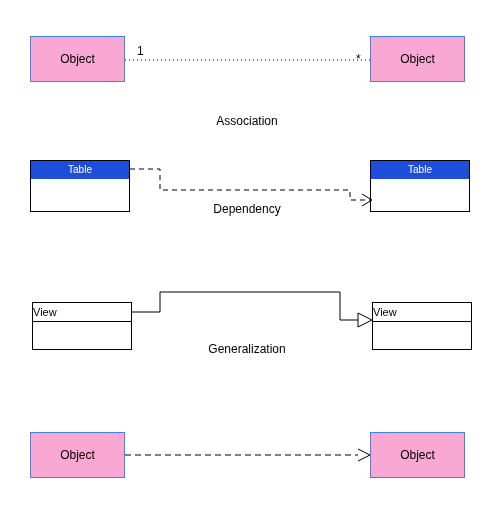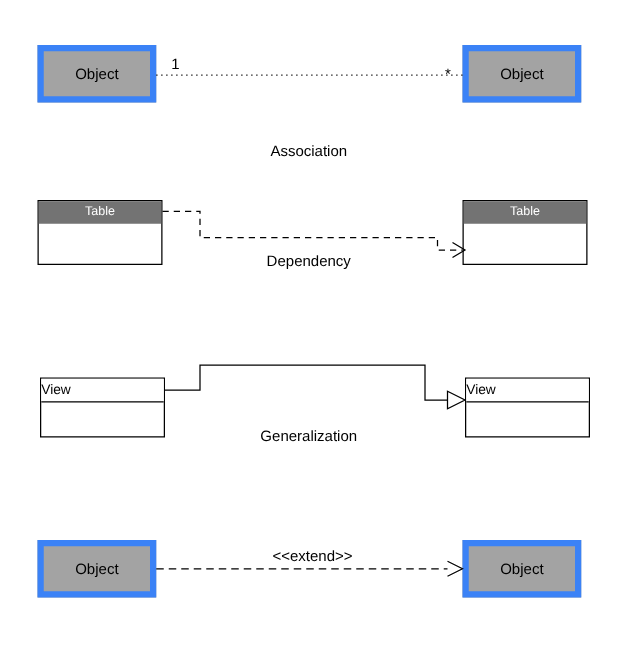--- a/index.html
+++ b/index.html
@@ -12,35 +12,35 @@
     font-size: 12px;
     color: #000;
   }
   .stage {
     position: relative;
     width: 500px;
     height: 526px;
   }
   .box {
     position: absolute;
-    border: 5px solid #3b82f6;
-    background: #a3a3a3;
+    border: 1px solid #3b82f6;
+    background: #f9a8d4;
     box-sizing: border-box;
     display: flex;
     align-items: center;
     justify-content: center;
   }
   .table-box, .view-box {
     position: absolute;
     border: 1px solid #000;
     background: #fff;
     box-sizing: border-box;
   }
   .table-header {
-    background: #737373;
+    background: #1d4ed8;
     color: #fff;
     text-align: center;
     font-size: 10px;
     height: 18px;
     line-height: 18px;
   }
   .view-header {
     background: #fff;
     color: #000;
     border-bottom: 1px solid #000;
@@ -112,15 +112,14 @@
   </div>
   <div class="box" style="left:370px; top:432px; width:95px; height:46px;">
     <span>Object</span>
   </div>
 
   <svg class="conn" style="left:0; top:0;" width="500" height="520">
     <line x1="125" y1="455" x2="358" y2="455" stroke="#000" stroke-width="1" stroke-dasharray="6 4"></line>
     <path d="M358 449 L370 455 L358 461" fill="none" stroke="#000" stroke-width="1"></path>
   </svg>
 
-  <span class="caption" style="left:200px; top:438px; width:100px;">&lt;&lt;extend&gt;&gt;</span>
 
 </div>
 
 </body></html>

